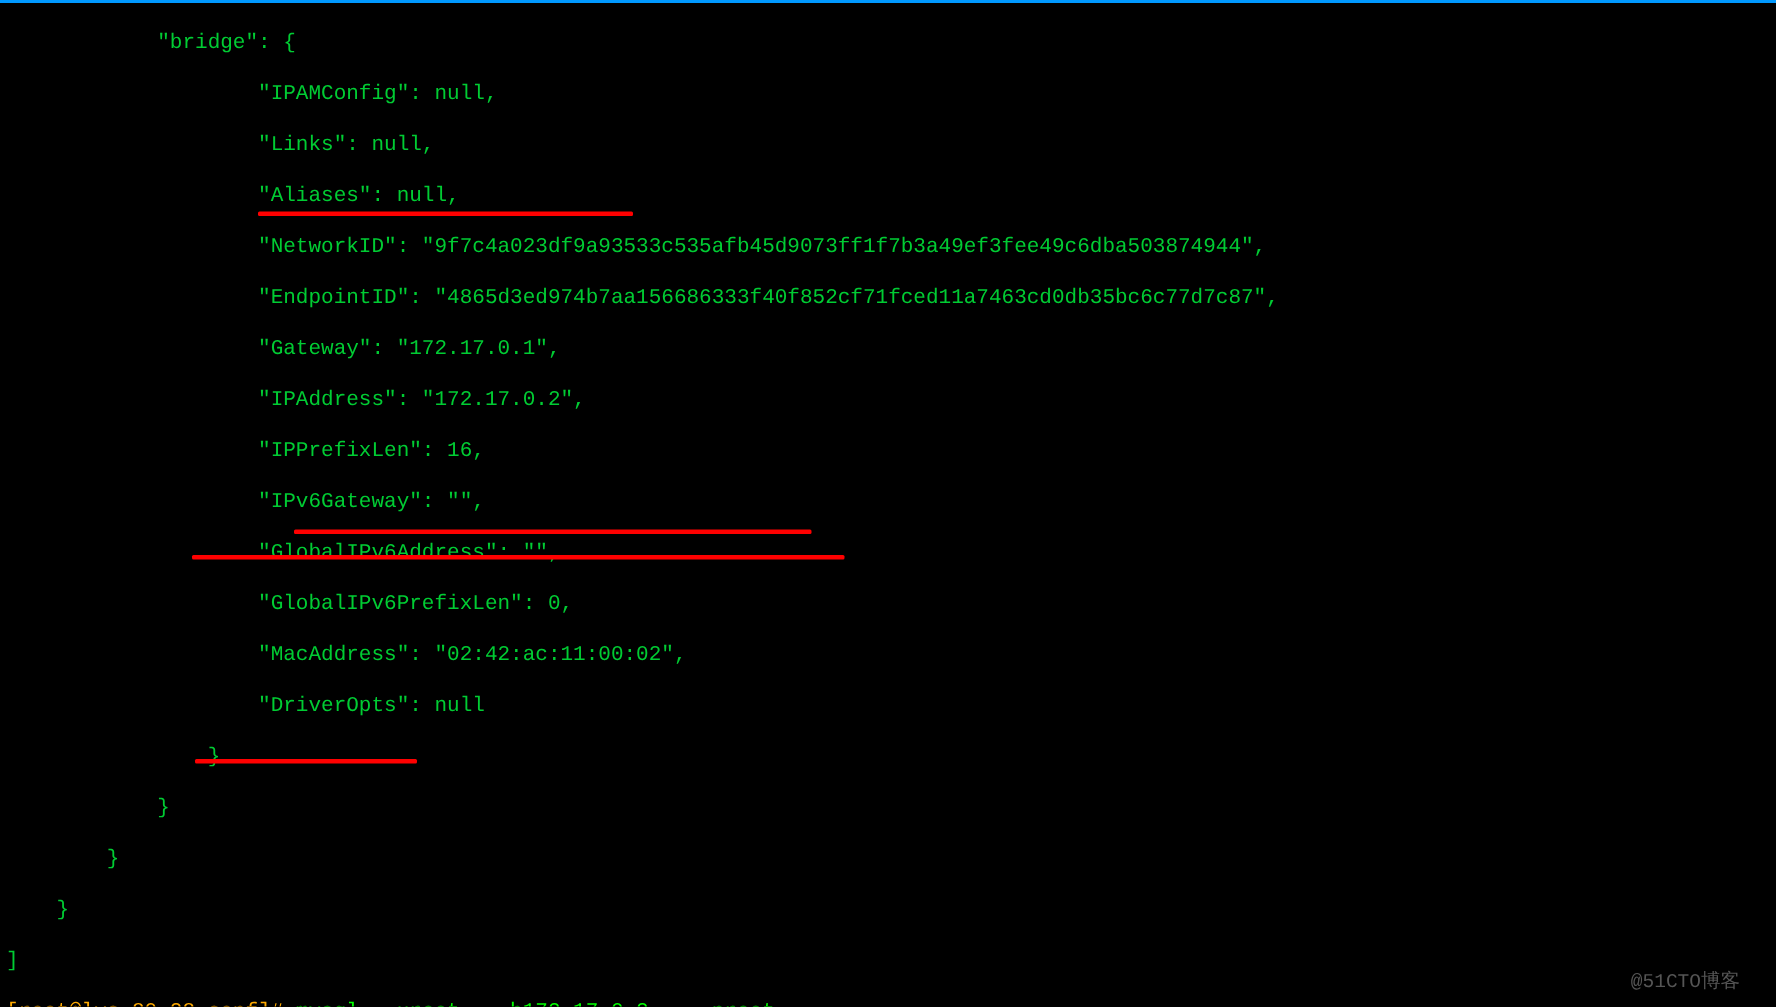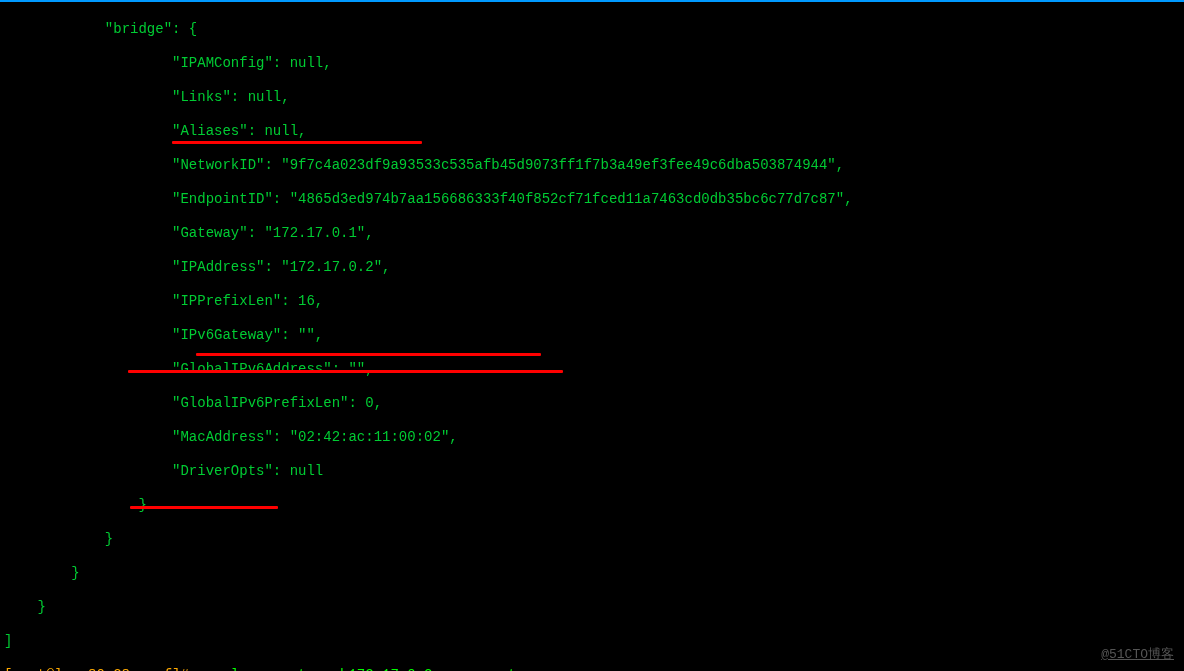--- a/index.html
+++ b/index.html
@@ -23,25 +23,24 @@
     .cmd { color: #00ff00; }
     .normal { color: #00cc33; }
     .underline-red {
       position: absolute;
       background: #ff0000;
       height: 3px;
       border-radius: 1px;
     }
     .watermark {
       position: absolute;
-      right: 10px;
+      right: 24px;
       bottom: 8px;
       color: #555;
       font-size: 13px;
-      text-decoration: underline;
     }
   </style>
 </head>
 <body>
 
 <div class="terminal">
 <span style="display: block;"><span>            </span><span class="normal">"bridge": {</span></span>
 <span style="display: block;"><span>                    </span><span class="normal">"IPAMConfig": null,</span></span>
 <span style="display: block;"><span>                    </span><span class="normal">"Links": null,</span></span>
 <span style="display: block;"><span>                    </span><span class="normal">"Aliases": null,</span></span>

